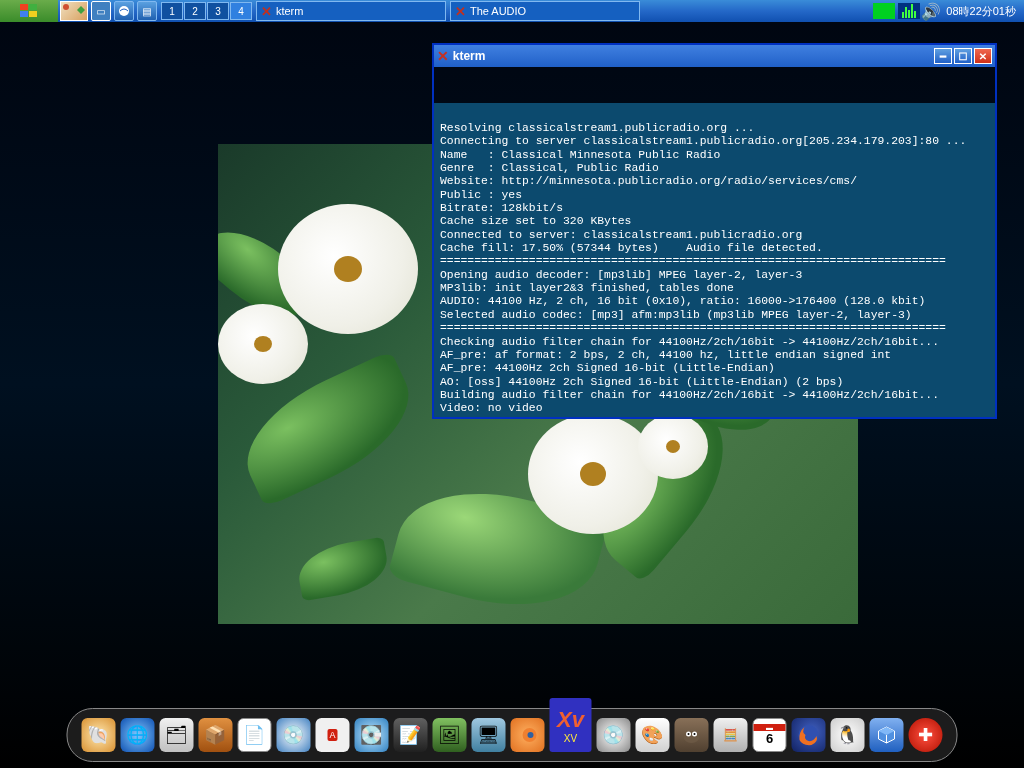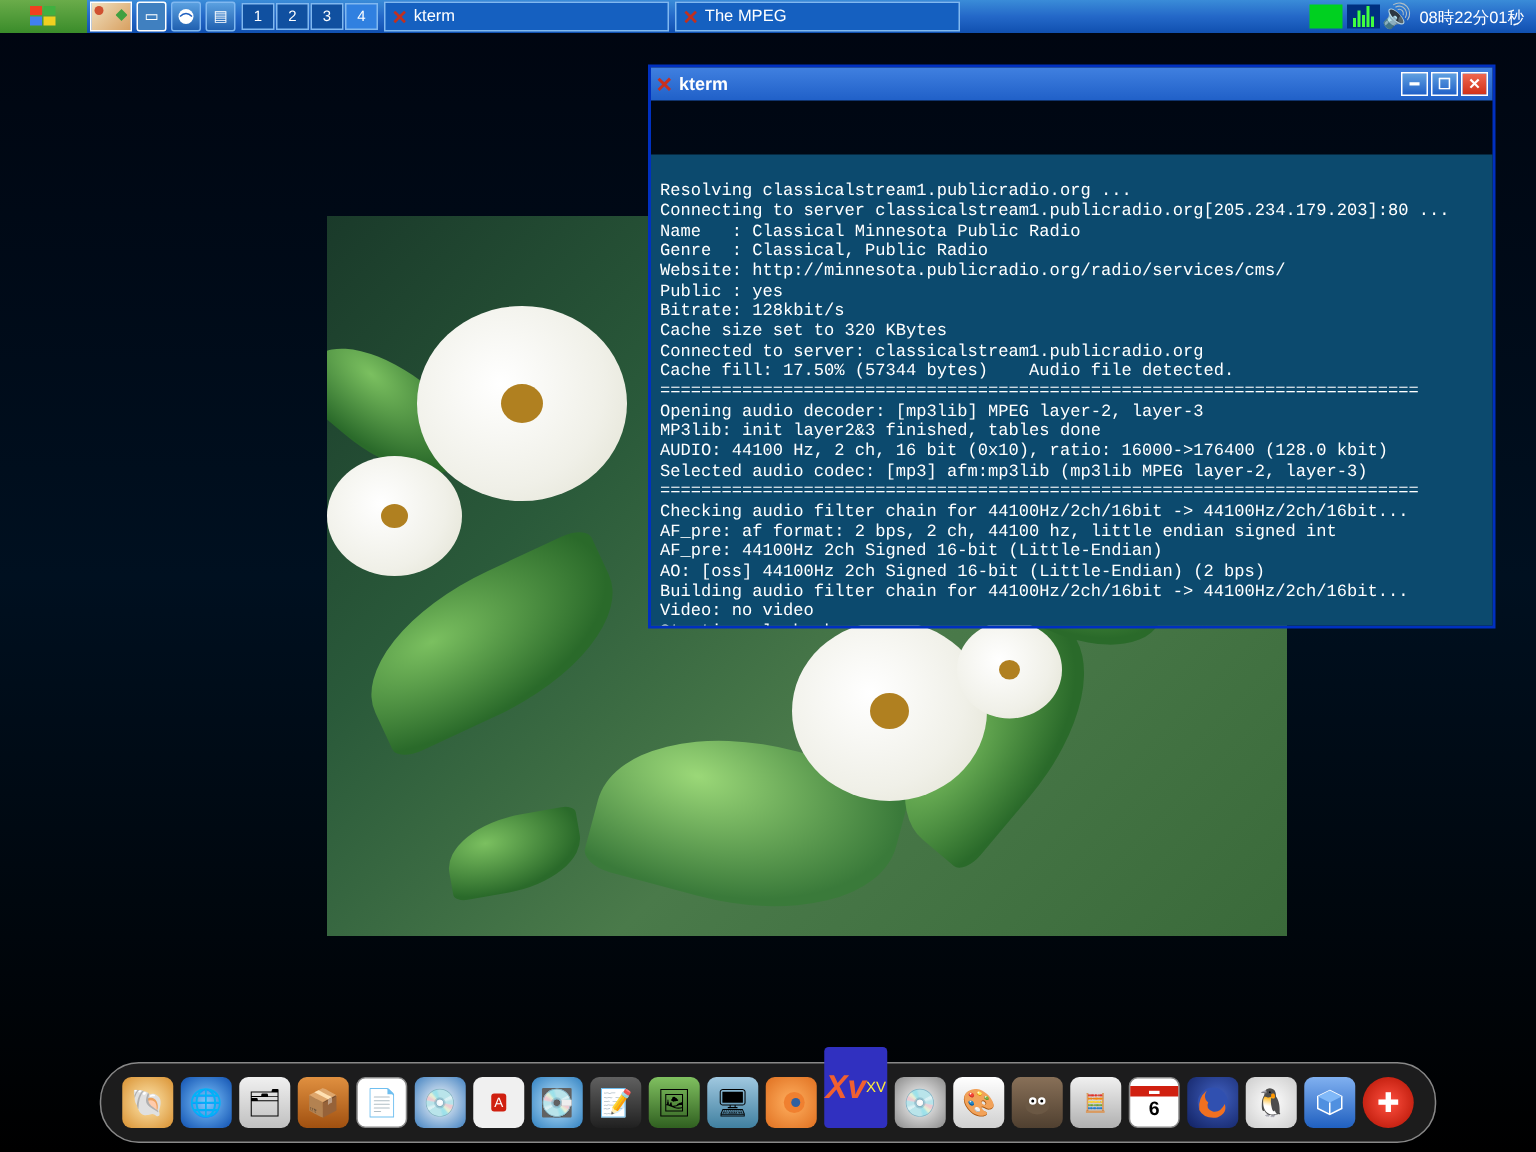--- a/index.html
+++ b/index.html
@@ -164,20 +164,21 @@
   border-radius: 6px;
   display: flex; align-items: center; justify-content: center;
   font-size: 18px;
   position: relative;
 }
 .dock-item.xv {
   width: 42px; height: 54px;
   background: #3030c0;
   border-radius: 3px;
   margin-top: -20px;
+  flex-direction: column;
   font-size: 10px; color:#ffeb3b;align-items:center;
 }
 .dock-item.xv .big { font-size: 22px; font-weight:bold; font-style:italic; color:#f06030;}
 </style>
 </head>
 <body>
 
 <div class="taskbar">
   <div class="start-btn">
     <svg width="18" height="14" viewBox="0 0 18 14">
@@ -201,21 +202,21 @@
     <div class="pager-cell">2</div>
     <div class="pager-cell">3</div>
     <div class="pager-cell active">4</div>
   </div>
   <div class="task-entry">
     <span class="x">✕</span>
     <span>kterm</span>
   </div>
   <div class="task-entry">
     <span class="x">✕</span>
-    <span>The MPEG</span>
+    <span>The AUDIO</span>
   </div>
   <div class="sys-tray">
     <div class="tray-meter"></div>
     <div class="tray-net">
       <span style="height:40%"></span>
         <span style="height:80%"></span>
         <span style="height:60%"></span>
         <span style="height:100%"></span>
         <span style="height:50%"></span>
     </div>

